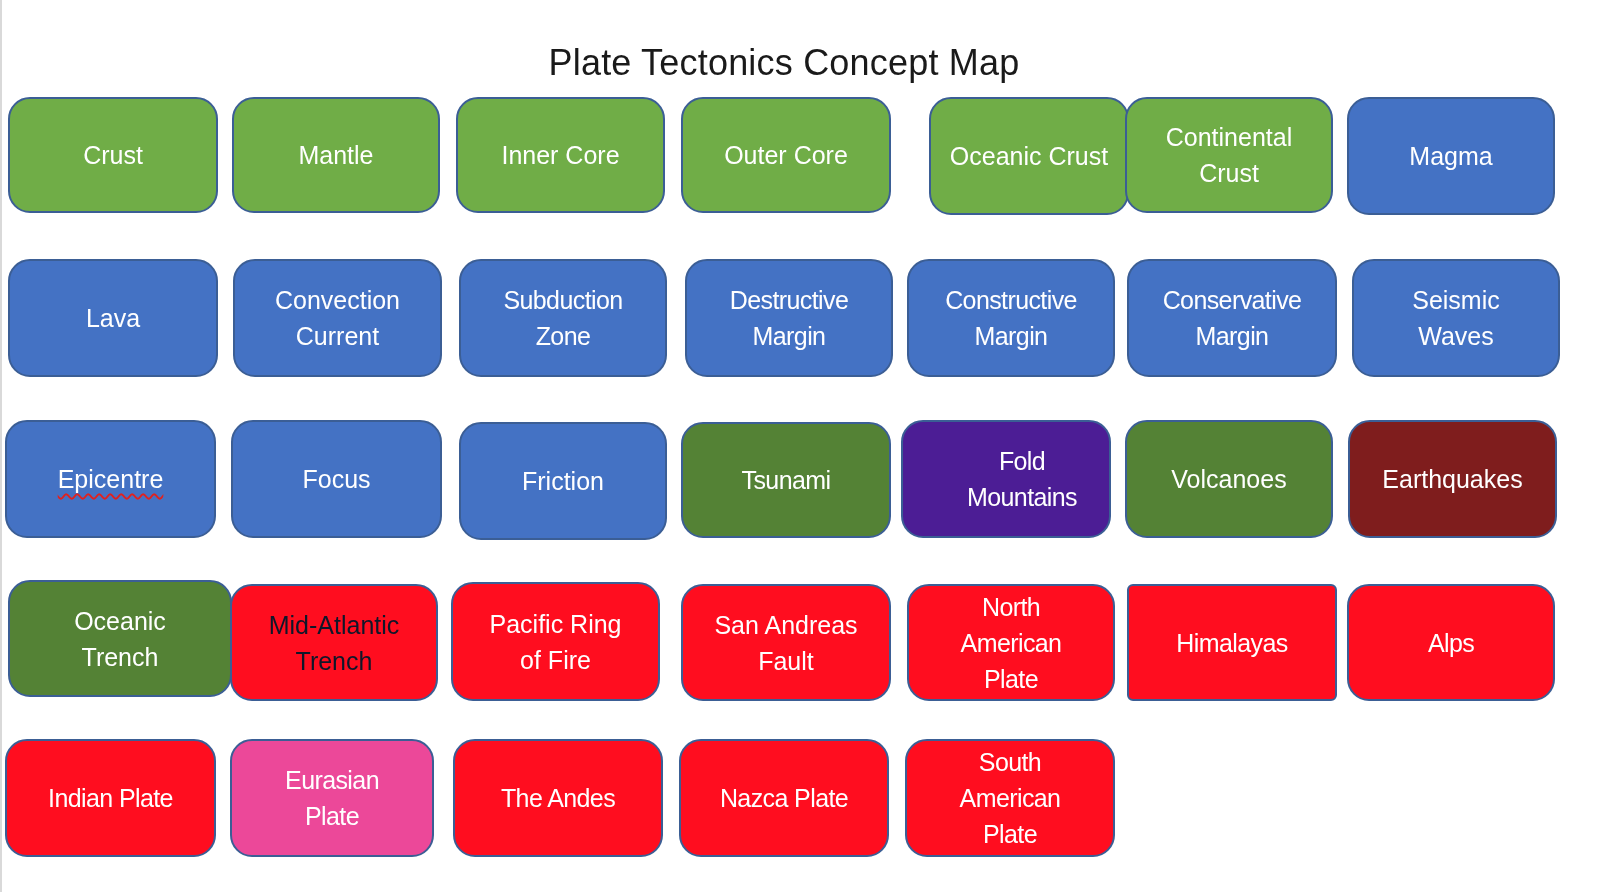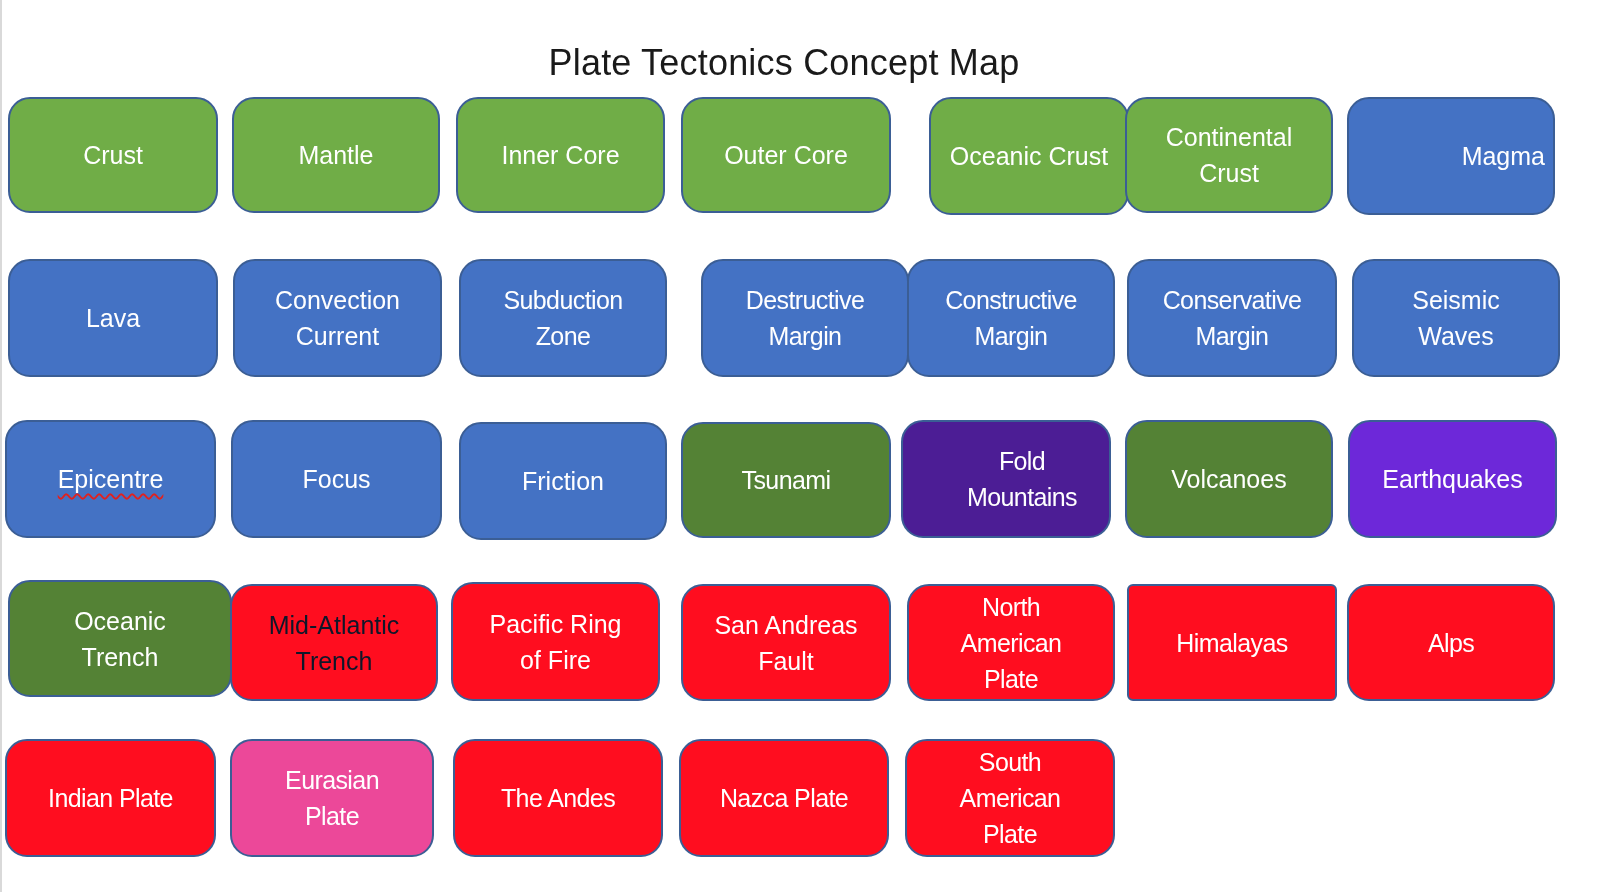--- a/index.html
+++ b/index.html
@@ -24,44 +24,44 @@
 
 <div id="map">
 
   <div class="node" style="left: 8px; top: 97px; width: 210px; height: 116px; background: rgb(112, 173, 71); border-color: rgb(59, 94, 149); color: rgb(255, 255, 255);"><span>Crust</span></div>
   <div class="node" style="left: 232px; top: 97px; width: 208px; height: 116px; background: rgb(112, 173, 71); border-color: rgb(59, 94, 149); color: rgb(255, 255, 255);"><span>Mantle</span></div>
   <div class="node" style="left: 456px; top: 97px; width: 209px; height: 116px; background: rgb(112, 173, 71); border-color: rgb(59, 94, 149); color: rgb(255, 255, 255);"><span>Inner Core</span></div>
   <div class="node" style="left: 681px; top: 97px; width: 210px; height: 116px; background: rgb(112, 173, 71); border-color: rgb(59, 94, 149); color: rgb(255, 255, 255);"><span>Outer Core</span></div>
   <div class="node" style="left: 905px; top: 97px; width: 200px; height: 118px; background: rgb(112, 173, 71); border-color: rgb(59, 94, 149); color: rgb(255, 255, 255); margin-left: 24px;"><span>Oceanic Crust</span></div>
   <div class="node" style="left: 1125px; top: 97px; width: 208px; height: 116px; background: rgb(112, 173, 71); border-color: rgb(59, 94, 149); color: rgb(255, 255, 255);"><span>Continental
 Crust</span></div>
-  <div class="node" style="left: 1347px; top: 97px; width: 208px; height: 118px; background: rgb(68, 114, 196); border-color: rgb(59, 94, 149); color: rgb(255, 255, 255); justify-content: flex-end;"><span>Magma</span></div>
+  <div class="node" style="left: 1347px; top: 97px; width: 208px; height: 118px; background: rgb(68, 114, 196); border-color: rgb(59, 94, 149); color: rgb(255, 255, 255);"><span>Magma</span></div>
 
   <div class="node" style="left: 8px; top: 259px; width: 210px; height: 118px; background: rgb(68, 114, 196); border-color: rgb(59, 94, 149); color: rgb(255, 255, 255);"><span>Lava</span></div>
   <div class="node" style="left: 233px; top: 259px; width: 209px; height: 118px; background: rgb(68, 114, 196); border-color: rgb(59, 94, 149); color: rgb(255, 255, 255);"><span>Convection
 Current</span></div>
   <div class="node narrow" style="left: 459px; top: 259px; width: 208px; height: 118px; background: rgb(68, 114, 196); border-color: rgb(59, 94, 149); color: rgb(255, 255, 255);"><span>Subduction
 Zone</span></div>
-  <div class="node narrow" style="left: 685px; top: 259px; width: 208px; height: 118px; background: rgb(68, 114, 196); border-color: rgb(59, 94, 149); color: rgb(255, 255, 255); margin-left: 16px;"><span>Destructive
+  <div class="node narrow" style="left: 685px; top: 259px; width: 208px; height: 118px; background: rgb(68, 114, 196); border-color: rgb(59, 94, 149); color: rgb(255, 255, 255);"><span>Destructive
 Margin</span></div>
   <div class="node narrow" style="left: 907px; top: 259px; width: 208px; height: 118px; background: rgb(68, 114, 196); border-color: rgb(59, 94, 149); color: rgb(255, 255, 255);"><span>Constructive
 Margin</span></div>
   <div class="node narrow" style="left: 1127px; top: 259px; width: 210px; height: 118px; background: rgb(68, 114, 196); border-color: rgb(59, 94, 149); color: rgb(255, 255, 255);"><span>Conservative
 Margin</span></div>
   <div class="node" style="left: 1352px; top: 259px; width: 208px; height: 118px; background: rgb(68, 114, 196); border-color: rgb(59, 94, 149); color: rgb(255, 255, 255);"><span>Seismic
 Waves</span></div>
 
   <div class="node" style="left: 5px; top: 420px; width: 211px; height: 118px; background: rgb(68, 114, 196); border-color: rgb(59, 94, 149); color: rgb(255, 255, 255);"><span class="spell">Epicentre</span></div>
   <div class="node" style="left: 231px; top: 420px; width: 211px; height: 118px; background: rgb(68, 114, 196); border-color: rgb(59, 94, 149); color: rgb(255, 255, 255);"><span>Focus</span></div>
   <div class="node" style="left: 459px; top: 422px; width: 208px; height: 118px; background: rgb(68, 114, 196); border-color: rgb(59, 94, 149); color: rgb(255, 255, 255);"><span>Friction</span></div>
   <div class="node narrow" style="left: 681px; top: 422px; width: 210px; height: 116px; background: rgb(84, 130, 53); border-color: rgb(59, 94, 149); color: rgb(255, 255, 255);"><span>Tsunami</span></div>
   <div class="node narrow" style="left: 901px; top: 420px; width: 210px; height: 118px; background: #4c1d95; border-color: rgb(59, 94, 149); color: rgb(255, 255, 255); padding-left: 40px;"><span>Fold
 Mountains</span></div>
   <div class="node" style="left: 1125px; top: 420px; width: 208px; height: 118px; background: rgb(84, 130, 53); border-color: rgb(59, 94, 149); color: rgb(255, 255, 255);"><span>Volcanoes</span></div>
-  <div class="node" style="left: 1348px; top: 420px; width: 209px; height: 118px; background: #6d28d9; border-color: rgb(59, 94, 149); color: rgb(255, 255, 255); text-align: right;"><span>Earthquakes</span></div>
+  <div class="node" style="left: 1348px; top: 420px; width: 209px; height: 118px; background: #7f1d1d; border-color: rgb(59, 94, 149); color: rgb(255, 255, 255); text-align: right;"><span>Earthquakes</span></div>
 
   <div class="node" style="left: 8px; top: 580px; width: 224px; height: 117px; background: rgb(84, 130, 53); border-color: rgb(59, 94, 149); color: rgb(255, 255, 255);"><span>Oceanic
 Trench</span></div>
   <div class="node" style="left: 230px; top: 584px; width: 208px; height: 117px; background: rgb(255, 13, 31); border-color: rgb(59, 94, 149); color: #0f172a;"><span>Mid-Atlantic
 Trench</span></div>
   <div class="node" style="left: 451px; top: 582px; width: 209px; height: 119px; background: rgb(255, 13, 31); border-color: rgb(59, 94, 149); color: rgb(255, 255, 255);"><span>Pacific Ring
 of Fire</span></div>
   <div class="node" style="left: 681px; top: 584px; width: 210px; height: 117px; background: rgb(255, 13, 31); border-color: rgb(59, 94, 149); color: rgb(255, 255, 255);"><span>San Andreas
 Fault</span></div>
   <div class="node narrow" style="left: 907px; top: 584px; width: 208px; height: 117px; background: rgb(255, 13, 31); border-color: rgb(59, 94, 149); color: rgb(255, 255, 255);"><span>North

